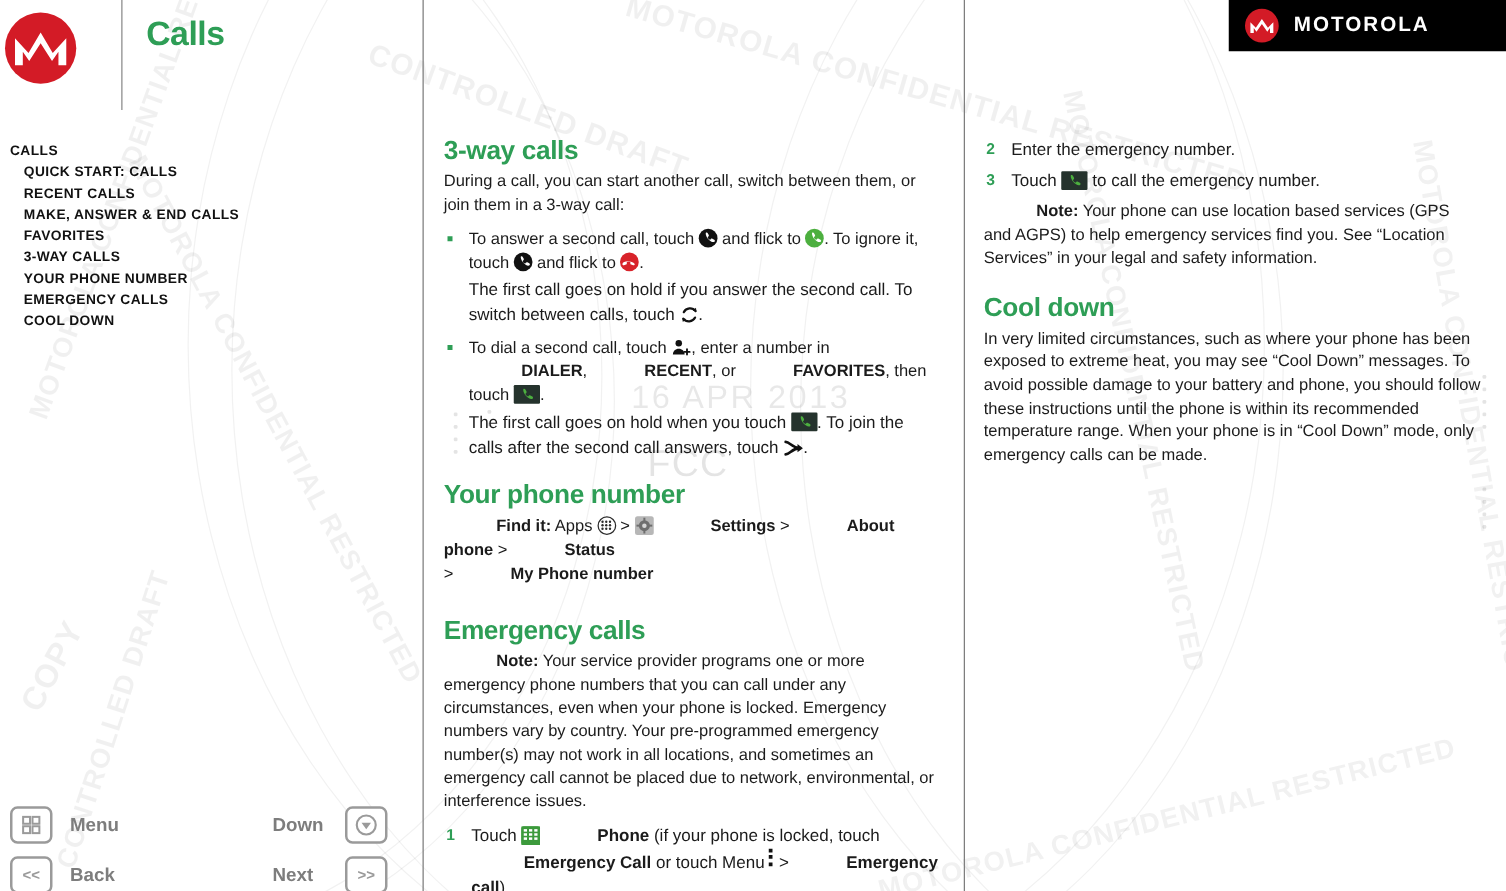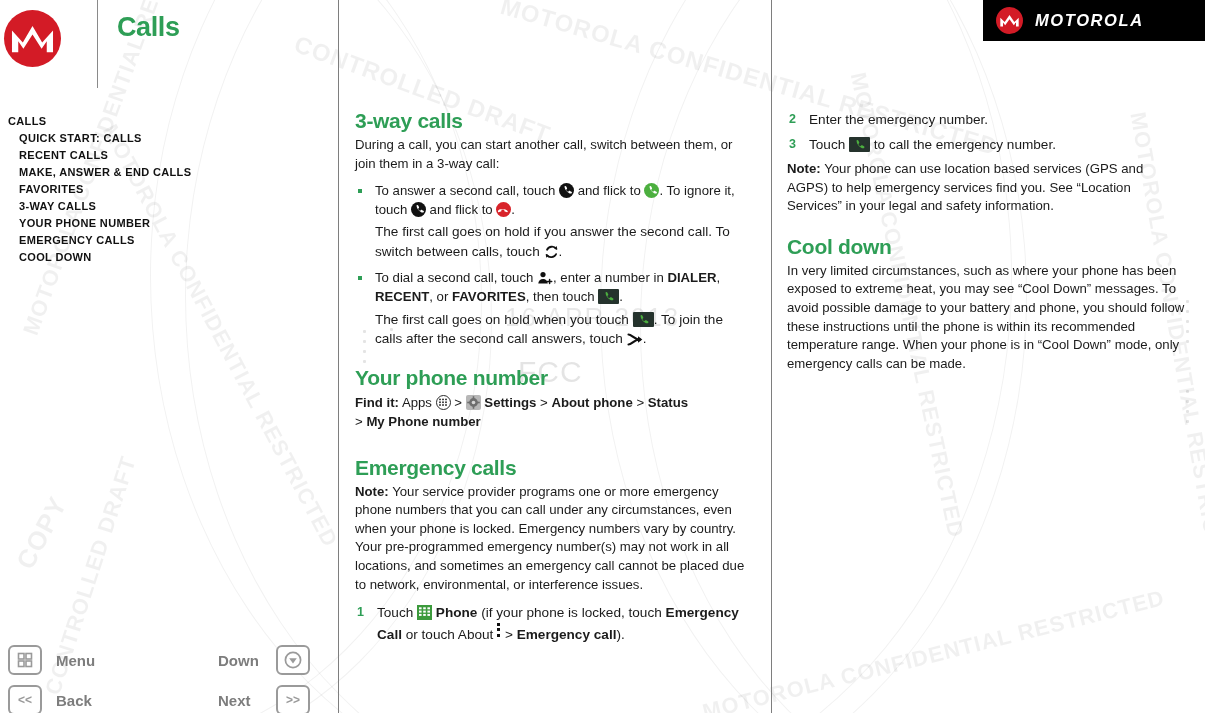--- a/index.html
+++ b/index.html
@@ -65,21 +65,20 @@
     width:27px; height:27px; border-radius:50%;
     background:#d31b26;
     margin-left:13px;
     position:relative; flex:none;
   }
   .moto-wordmark {
     margin-left:12px;
     color:#fff;
     font-size:16.5px;
     font-weight:700;
-    font-style:italic;
     letter-spacing:1.6px;
     font-family:"Liberation Sans", sans-serif;
   }
 
   
   .mglyph { position:absolute; inset:0; }
 
   
   .brand-logo {
     position:absolute; left:4px; top:10px;
@@ -155,21 +154,21 @@
     font-family:"Liberation Sans", sans-serif;
   }
   h2.sec.tight { margin-top:0; }
   .body {
     font-size:13.2px;
     line-height:18.6px;
     color:#1b1b1b;
     margin:0 0 9px 0;
     font-family:"Liberation Sans", sans-serif;
   }
-  b, .b { font-weight:700; }
+  b, .b { font-weight:700;margin-left:42px; }
 
   .bullets { margin:2px 0 0 0; padding:0; list-style:none; }
   .bullet {
     position:relative;
     padding-left:20px;
     font-size:13.2px;
     line-height:18.6px;
     color:#1b1b1b;
     margin-bottom:3px;
   }
@@ -485,21 +484,21 @@
                 <rect x="10.4" y="5.6" width="2.6" height="2"></rect>
               <rect x="2" y="8.9" width="2.6" height="2"></rect>
                 <rect x="6.2" y="8.9" width="2.6" height="2"></rect>
                 <rect x="10.4" y="8.9" width="2.6" height="2"></rect>
             </g>
           </svg>
         </span>
         <b>Phone</b>
         <span>(if your phone is locked, touch</span>
         <b>Emergency Call</b>
-        <span>or touch About</span>
+        <span>or touch Menu</span>
         <span class="ico-menu3"><i></i><i></i><i></i></span>
         <span>&gt;</span>
         <b>Emergency call</b><span>).</span>
       </li>
     </ol>
   </div>
 
   <div class="col" id="colRight">
     <ol class="steps">
       <li>

